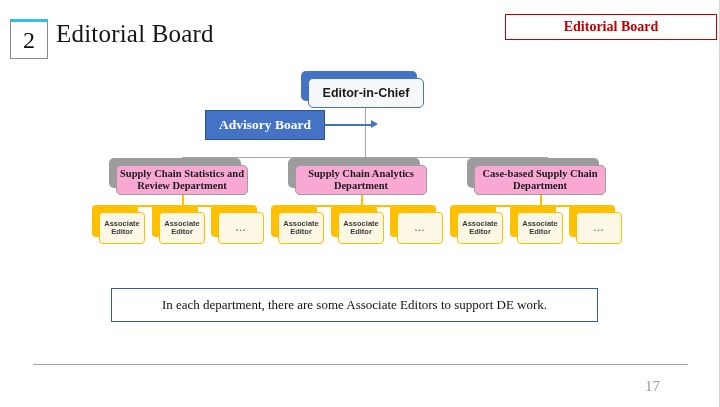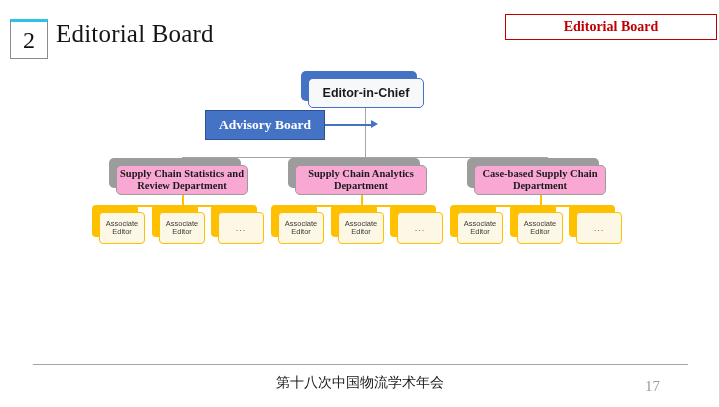--- a/index.html
+++ b/index.html
@@ -81,20 +81,21 @@
     left: 0; top: 0;
     width: 100%;
     height: 100%;
     box-sizing: border-box;
     border-radius: 5px;
     display: flex;
     align-items: center;
     justify-content: center;
     text-align: center;
     line-height: 1.12;
+    font-weight: bold;
   }
 
   
   #eic { left: 308px; top: 68px; width: 116px; height: 30px; margin-top: 10px; }
   #eic .shadow { background: #4472c4; }
   #eic .face {
     background: #f7f8fa;
     border: 1.3px solid #4472c4;
     font-family: "Liberation Sans", sans-serif;
     font-weight: bold;
@@ -301,18 +302,20 @@
   </div>
   <div class="node ae" style="left:517px;">
     <div class="shadow"></div>
     <div class="face">Associate Editor</div>
   </div>
   <div class="node ae ellipsis" style="left:576px;">
     <div class="shadow"></div>
     <div class="face">...</div>
   </div>
 
+  <div class="caption">
+    <span>In each department, there are some Associate Editors to support DE work.</span>
+  </div>
 
   <div class="footer-rule"></div>
-  <div class="footer-text">第十八次中国物流学术年会</div>
   <div class="footer-page">17</div>
 
 </div>
 
 </body></html>

